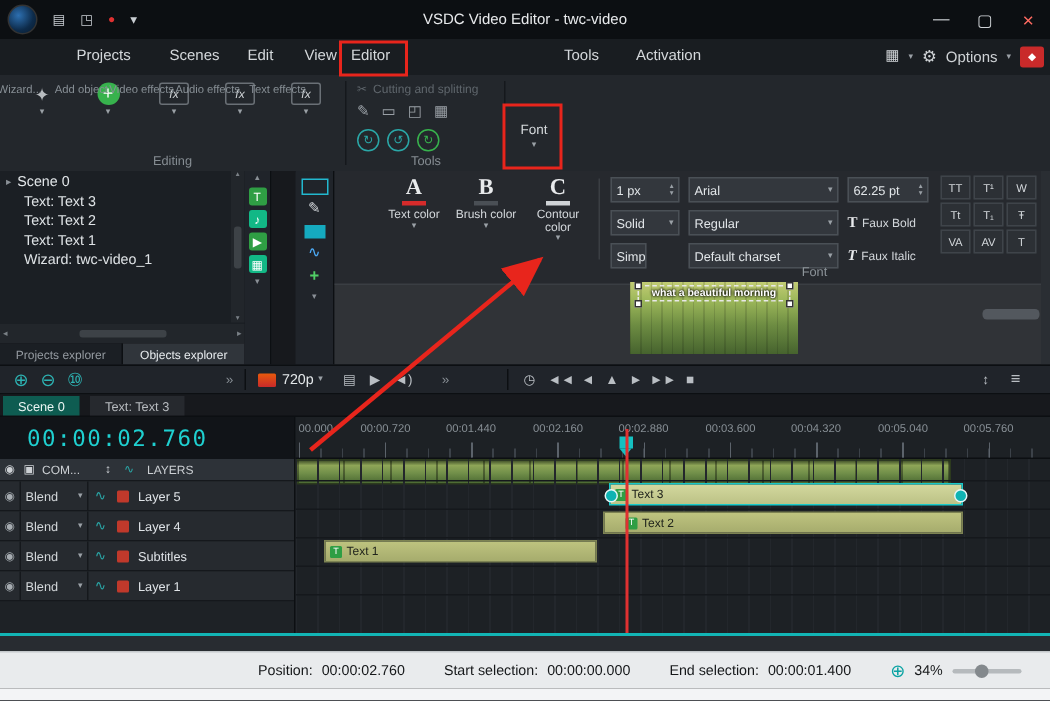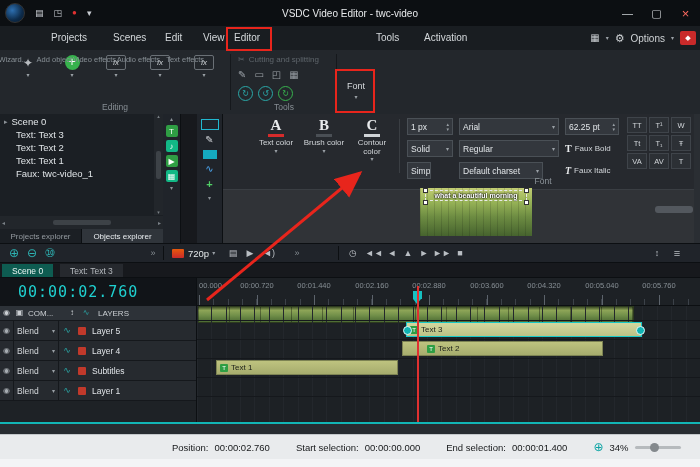--- a/index.html
+++ b/index.html
@@ -79,21 +79,21 @@
   .colorbtn{position:absolute;top:3px;width:46px;height:58px;display:flex;flex-direction:column;align-items:center}
   .cletter{font-family:"Liberation Serif","DejaVu Serif",serif;font-size:15px;font-weight:bold;color:#e8eaec;line-height:16px}
   .cbar{width:16px;height:3px;margin:1px 0 2px}
   .clabel{font-size:8px;line-height:8.5px;color:#d2d6da;text-align:center}
   .cb0{left:30px}.cb1{left:78px}.cb2{left:126px}
   .fpsep{position:absolute;left:176px;top:5px;bottom:16px;width:1px;background:#3a3e43}
   .fp-ctl{position:absolute;height:17px;background:#33373d;border:1px solid #4a5056;color:#e2e6e9;font-size:8.5px;display:flex;align-items:center;padding:0 3px;box-sizing:border-box;white-space:nowrap;overflow:hidden}
   .fp-ctl .caret{margin-left:auto}
   .spinner{margin-left:auto;display:flex;flex-direction:column;font-size:5px;color:#9aa0a6;line-height:5px;text-align:center}
   .sp0{left:184px;top:4px;width:46px}.sp1{left:184px;top:26px;width:46px}.sp2{left:184px;top:48px;width:24px}
-  .fm0{left:236px;top:4px;width:100px}.fm1{left:236px;top:26px;width:100px}.fm2{left:236px;top:48px;width:84px}
+  .fm0{left:236px;top:4px;width:100px}.fm1{left:236px;top:26px;width:100px}.fm2{left:236px;top:48px;width:100px}
   .sz0{left:342px;top:4px;width:54px}
   .faux{position:absolute;left:342px;width:54px;height:17px;display:flex;align-items:center;gap:3px;font-size:8px;color:#d2d6da}
   .faux .tchar{font-family:"Liberation Serif","DejaVu Serif",serif;font-size:10px;font-weight:bold;color:#e8eaec}
   .faux.it .tchar{font-style:italic}
   .fb{top:26px}.fi{top:48px}
   #tgrid{position:absolute;left:404px;top:3px;width:68px;display:grid;grid-template-columns:repeat(3,20px);grid-auto-rows:16px;gap:2px}
   .tcell{border:1px solid #3f444a;background:#2c3035;color:#d2d6da;font-size:7.5px;display:flex;align-items:center;justify-content:center}
   #fp-label{position:absolute;left:280px;top:62px;width:80px;text-align:center;font-size:8.5px;color:#8e959b}
 
   
@@ -144,21 +144,21 @@
   .trow .blend span:first-child{padding-left:3px}
   .trow .wv{width:16px;text-align:center;color:#2aa7a7;font-size:9px}
   .trow .fxb{width:14px;display:flex;justify-content:center}
   .fxsq{width:8px;height:8px;background:#c0392b;border-radius:1px}
   .trow .nm{flex:1;padding-left:3px;color:#e0e4e8;white-space:nowrap}
   #tracks-right{position:absolute;left:197px;top:306px;width:503px;height:116px;background:#1d2125;overflow:hidden}
   #tracks-right .grid{position:absolute;inset:0;background:repeating-linear-gradient(90deg,#23272c 0 1px,transparent 1px 14.37px)}
   .rowline{position:absolute;left:0;right:0;height:1px;background:#15181c}
   .clip{position:absolute;height:15px;font-size:8px;color:#20241c;display:flex;align-items:center;gap:3px;padding-left:3px;box-sizing:border-box;white-space:nowrap}
   .clip1{left:209px;top:16px;width:236px;background:linear-gradient(#d3d89e,#bcc286);border:1px solid #19c9c9}
-  .clip2{left:205px;top:35px;width:201px;background:linear-gradient(#bec37f,#a6ac6d);border:1px solid #7d8353;padding-left:24px}
+  .clip2{left:205px;top:35px;width:240px;background:linear-gradient(#bec37f,#a6ac6d);border:1px solid #7d8353;padding-left:14px}
   .clip3{left:19px;top:54px;width:182px;background:linear-gradient(#bec37f,#a6ac6d);border:1px solid #7d8353}
   .clipicon{width:8px;height:8px;background:#2f9e44;border-radius:1px;color:#fff;font-size:6px;line-height:8px;text-align:center;flex:none}
   .chnd{position:absolute;width:7px;height:7px;border-radius:50%;background:#0fb3b3;border:1px solid #e6f6f6;top:3px}
   .chl{left:-4px}.chr{right:-4px}
   .clip4{left:5px;top:72px;width:437px;height:17px;border:1px solid #2c3a1e;box-sizing:border-box;
     background:
       repeating-linear-gradient(90deg,rgba(0,0,0,.35) 0 1px,transparent 1px 31px),
       linear-gradient(180deg,#3f4f28 0%,#8ea557 22%,#72904a 55%,#4c6a33 100%)}
   #playhead{position:absolute;left:417px;top:286px;width:2px;height:136px;background:#e03131;z-index:30}
 
@@ -275,21 +275,21 @@
   </div>
 
   <div id="explorer">
     <div class="exp-header">
       <span class="tic ic">▸</span>
       <span>Scene 0</span>
     </div>
     <div class="exp-item">Text: Text 3</div>
     <div class="exp-item">Text: Text 2</div>
     <div class="exp-item">Text: Text 1</div>
-    <div class="exp-item">Faux: twc-video_1</div>
+    <div class="exp-item">Wizard: twc-video_1</div>
     <div class="vscroll">
       <span class="ic">▴</span>
       <span class="vthumb"></span>
       <span class="ic">▾</span>
     </div>
     <div class="hscroll">
       <span class="ic">◂</span>
       <span class="hthumb"></span>
       <span class="ic">▸</span>
     </div>

